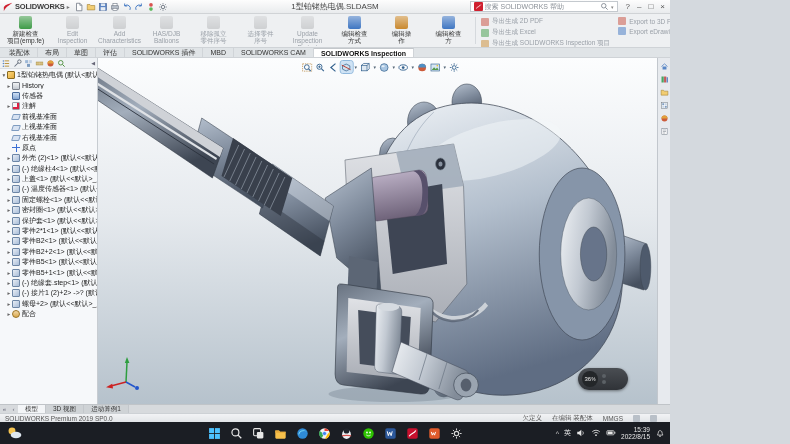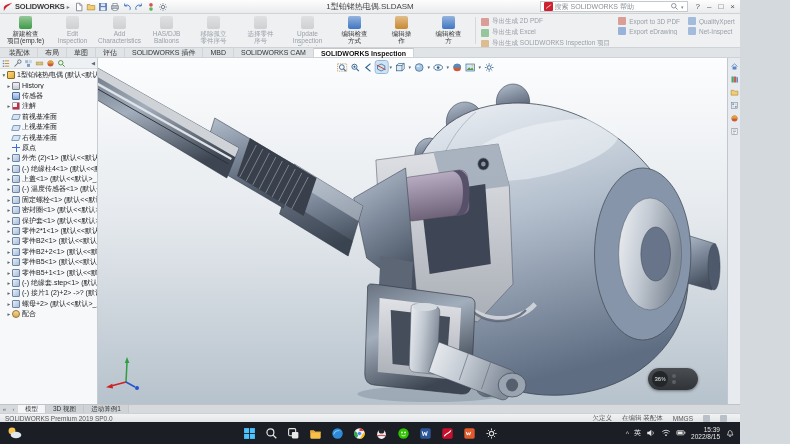--- a/index.html
+++ b/index.html
@@ -1,18 +1,18 @@
 <!DOCTYPE html>
 <html><head>
 <meta charset="utf-8">
 <style>
   *{box-sizing:border-box;margin:0;padding:0}
   html,body{width:790px;height:444px;overflow:hidden}
   body{font-family:"Liberation Sans","DejaVu Sans",sans-serif;color:#333;background:#d4d9de}
-  .app{position:absolute;inset:0;width:740px;height:444px;display:flex;flex-direction:column;overflow:hidden}
+  .app{position:absolute;inset:0;width:670px;height:444px;display:flex;flex-direction:column;overflow:hidden}
 
   
   .titlebar{height:14px;background:linear-gradient(#fdfdfd,#e9ebed);border-bottom:1px solid #d0d3d6;display:flex;align-items:center;padding:0 3px;position:relative;flex:none}
   .sw-logo{display:flex;align-items:center;gap:2px;flex:none}
   .logo-text{font-size:7.5px;font-weight:bold;color:#3a3a3a;letter-spacing:-.2px}
   .menu-arrow{font-size:6px;color:#777;margin:0 4px 0 2px}
   .quick-icons{display:flex;gap:2px;align-items:center}
   .qicon{width:10px;height:10px;display:inline-flex}
   .qicon svg{width:100%;height:100%}
   .tb-title{position:absolute;left:50%;transform:translateX(-50%);font-size:8px;color:#444;white-space:nowrap}

